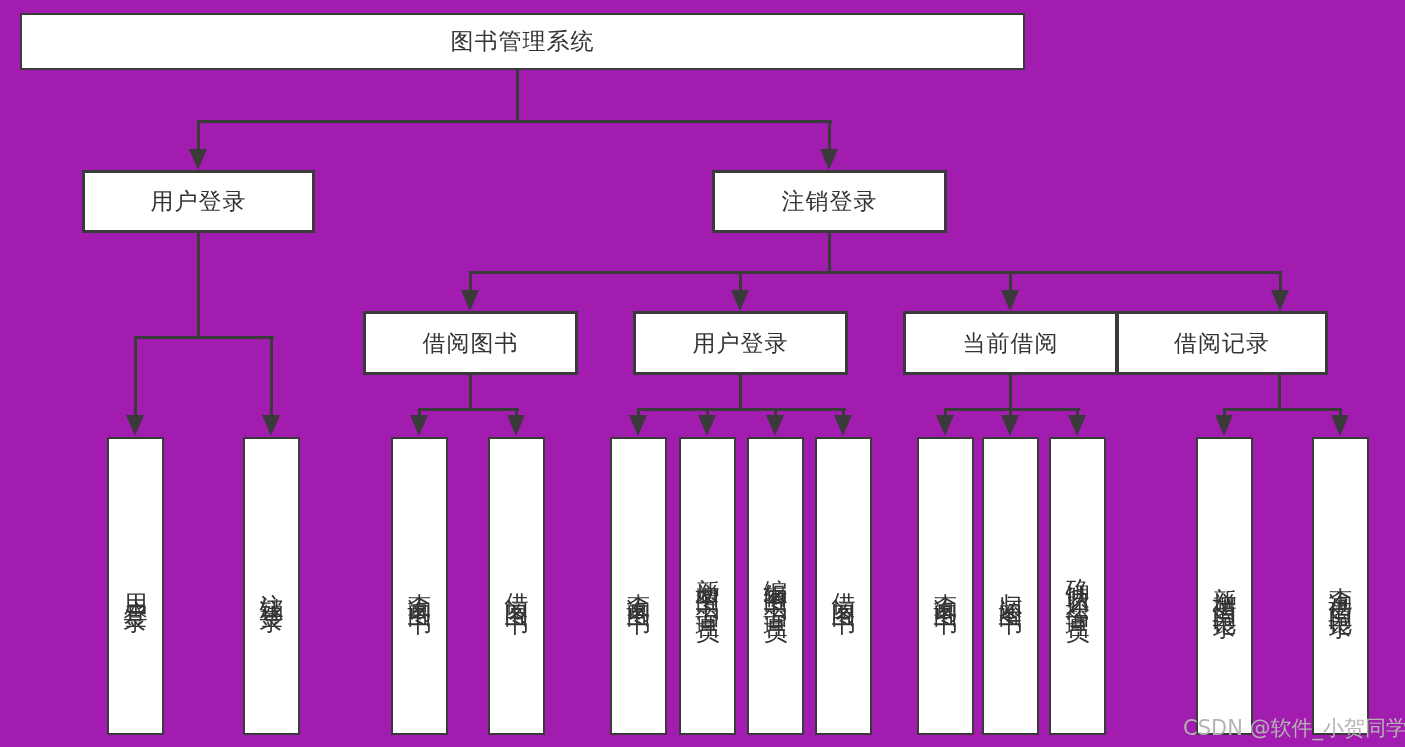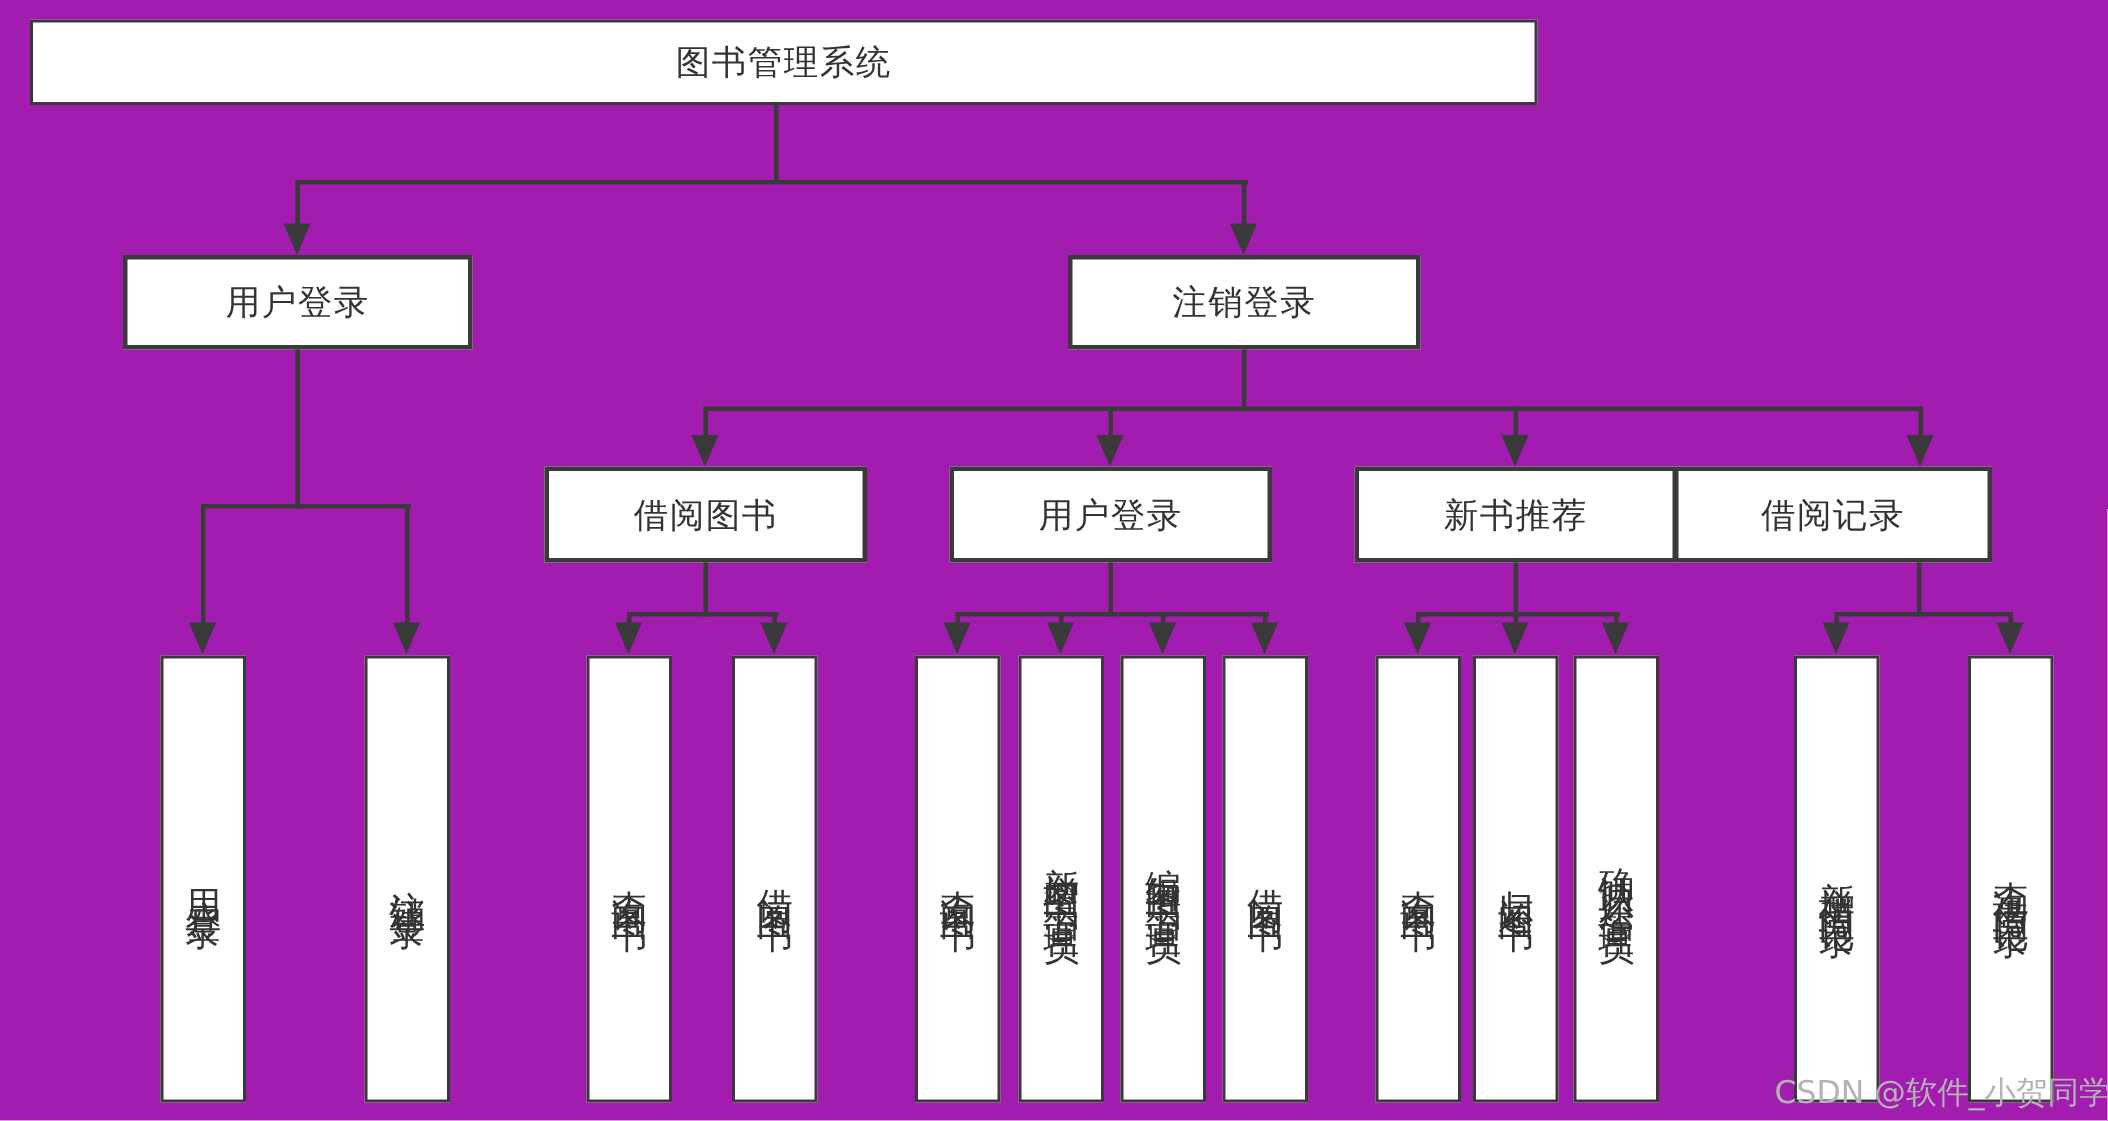--- a/index.html
+++ b/index.html
@@ -101,21 +101,21 @@
   <div class="arrow" style="left:461px;top:290px"></div>
   <div class="line" style="left:739px;top:271px;width:3px;height:19px"></div>
   <div class="arrow" style="left:731px;top:290px"></div>
   <div class="line" style="left:1009px;top:271px;width:3px;height:19px"></div>
   <div class="arrow" style="left:1001px;top:290px"></div>
   <div class="line" style="left:1279px;top:271px;width:3px;height:19px"></div>
   <div class="arrow" style="left:1271px;top:290px"></div>
 
   <div class="box" style="left:363px;top:311px;width:215px;height:64px">借阅图书</div>
   <div class="box" style="left:633px;top:311px;width:215px;height:64px">用户登录</div>
-  <div class="box" style="left:903px;top:311px;width:215px;height:64px">新书推荐</div>
+  <div class="box" style="left:903px;top:311px;width:215px;height:64px">当前借阅</div>
   <div class="box" style="left:1116px;top:311px;width:212px;height:64px">借阅记录</div>
 
   <div class="line" style="left:469px;top:375px;width:3px;height:36px"></div>
   <div class="line" style="left:418px;top:408px;width:101px;height:3px"></div>
   <div class="line" style="left:418px;top:408px;width:3px;height:9px"></div>
   <div class="arrow" style="left:410px;top:415px"></div>
   <div class="line" style="left:515px;top:408px;width:3px;height:9px"></div>
   <div class="arrow" style="left:507px;top:415px"></div>
 
   <div class="line" style="left:739px;top:375px;width:3px;height:36px"></div>

